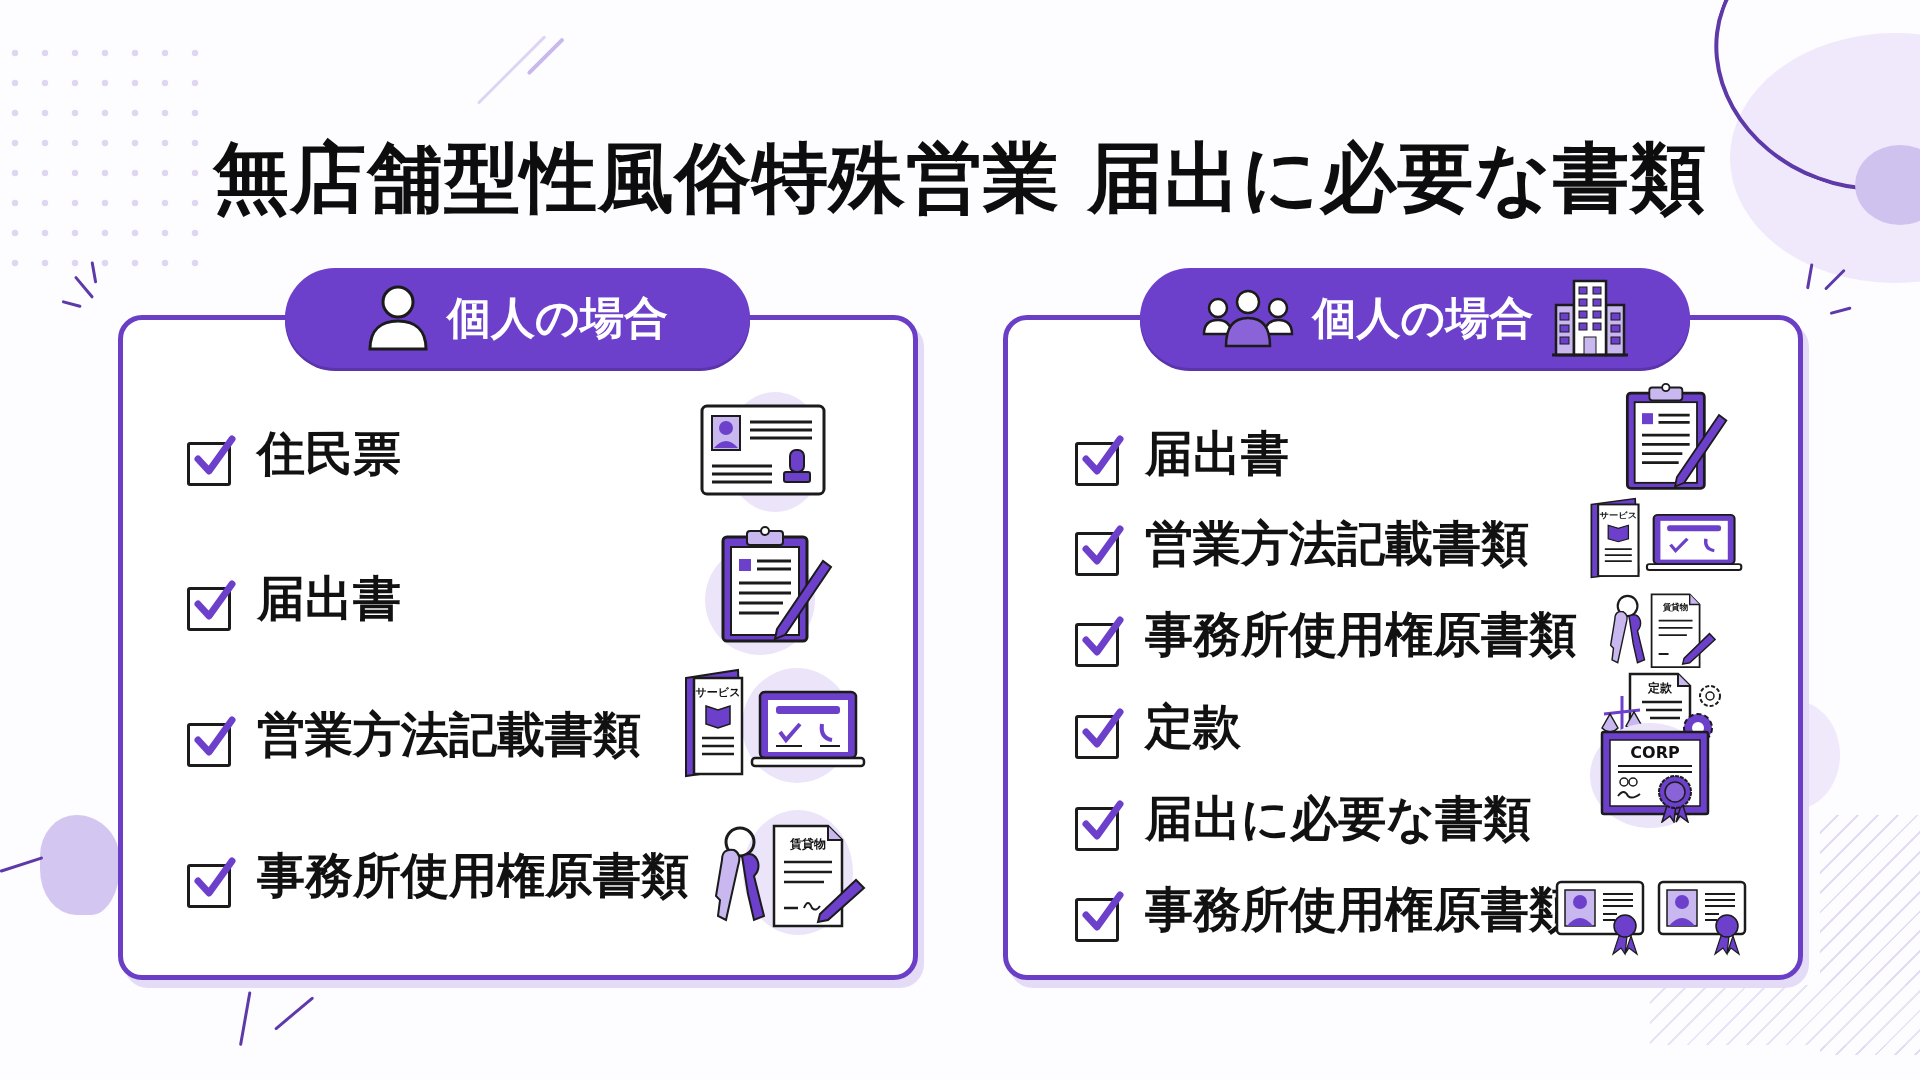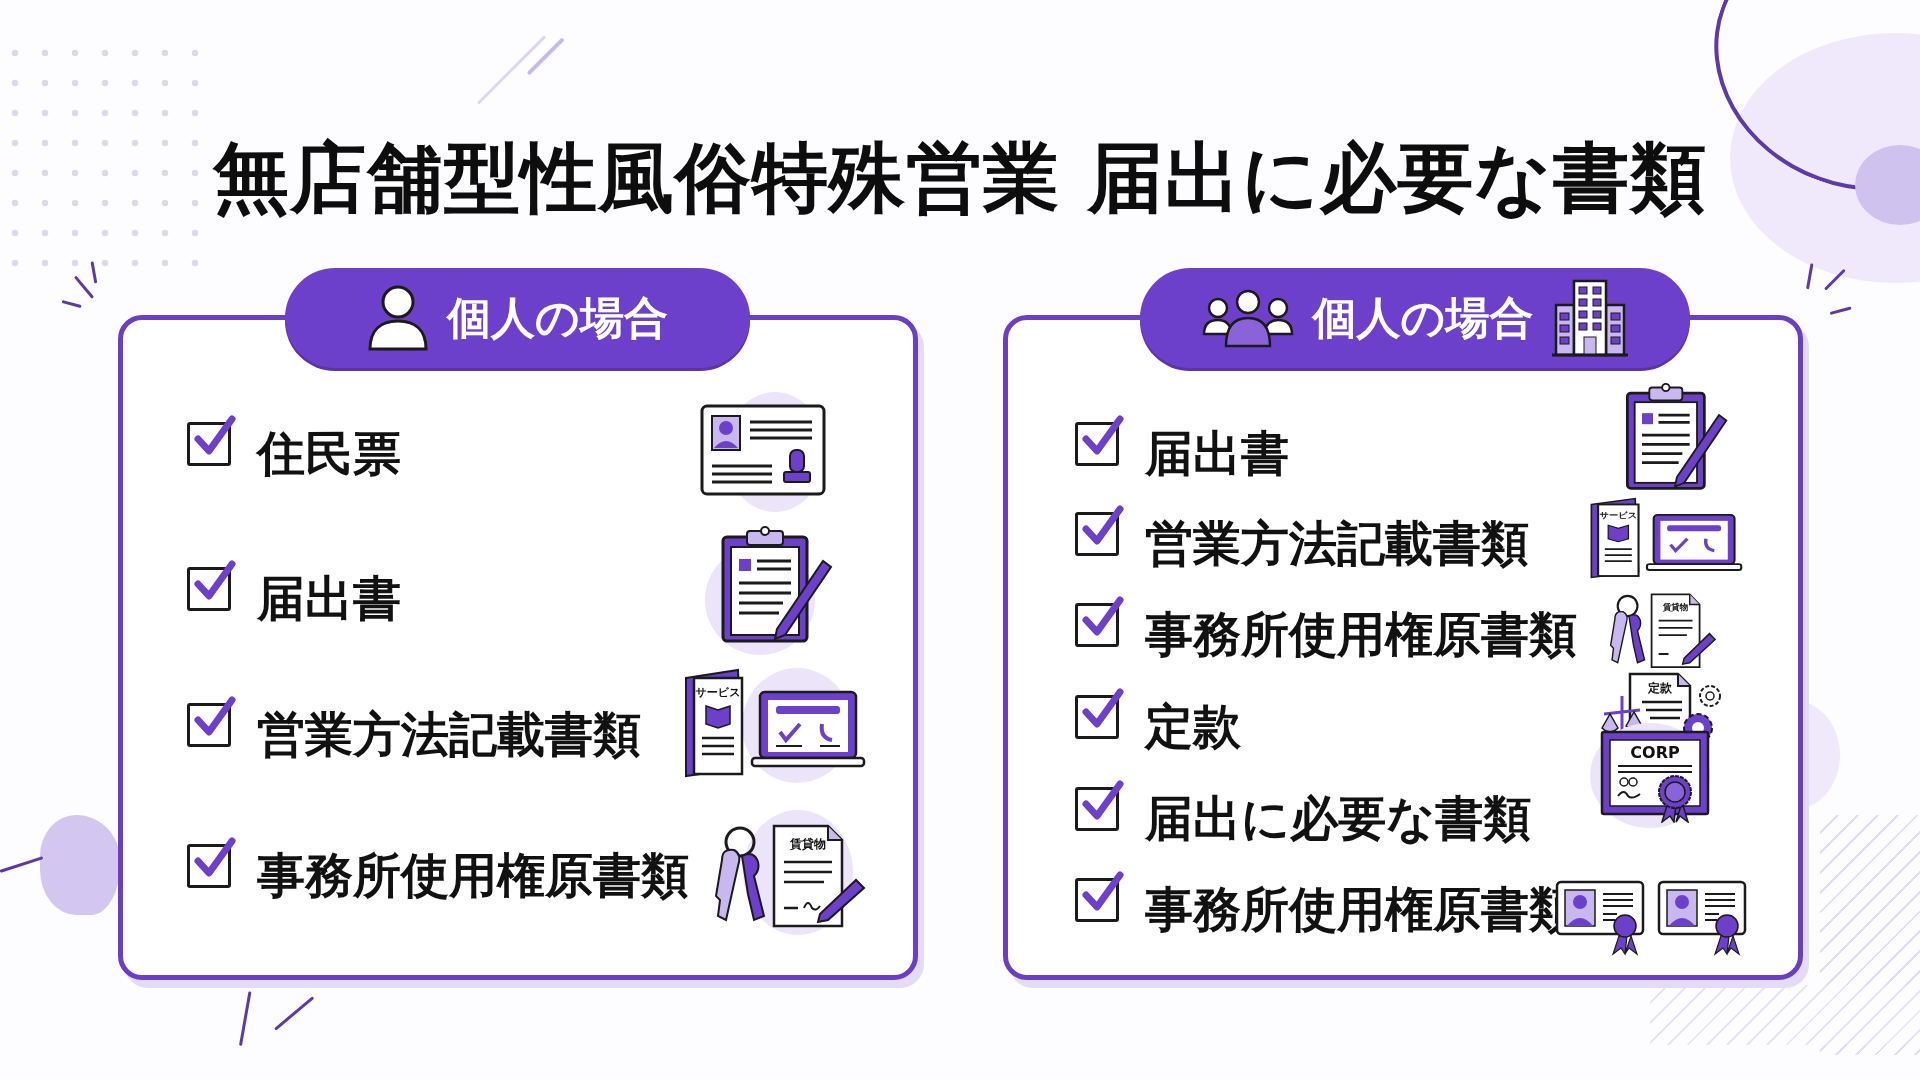--- a/index.html
+++ b/index.html
@@ -22,21 +22,21 @@
   .line{background:#c8b9ec;height:4px;border-radius:2px;transform-origin:left center}
   .dline{background:#5d3aa8;height:4px;border-radius:2px;transform-origin:left center}
 
   .title{left:0;width:1920px;top:128px;text-align:center;font-size:76px;font-weight:bold;
     letter-spacing:1px;color:#0d0d0d}
 
   .card{border:5px solid #6a3fc6;border-radius:24px;background:#fff;
     box-shadow:6px 8px 0 #e4dcf7}
   .pill{background:#6c40cb;border-radius:50px;color:#fff;display:flex;align-items:center;justify-content:center;
     gap:18px;font-size:44px;font-weight:bold;box-shadow:0 3px 0 #5a33ad}
-  .row{display:flex;align-items:flex-start;gap:26px;position:absolute}
+  .row{display:flex;align-items:flex-end;gap:26px;position:absolute}
   .cb{width:44px;height:44px;border:3px solid #1b1b1b;border-radius:3px;position:relative;background:#fff;flex:none}
   .cb svg{position:absolute;left:2px;top:-12px}
   .label{font-size:48px;font-weight:bold;color:#111;white-space:nowrap}
   .iconwrap{position:absolute}
   .halo{position:absolute;border-radius:50%;background:#ece5fa}
 </style>
 </head>
 <body>
 
 <div class="abs dots"></div>

